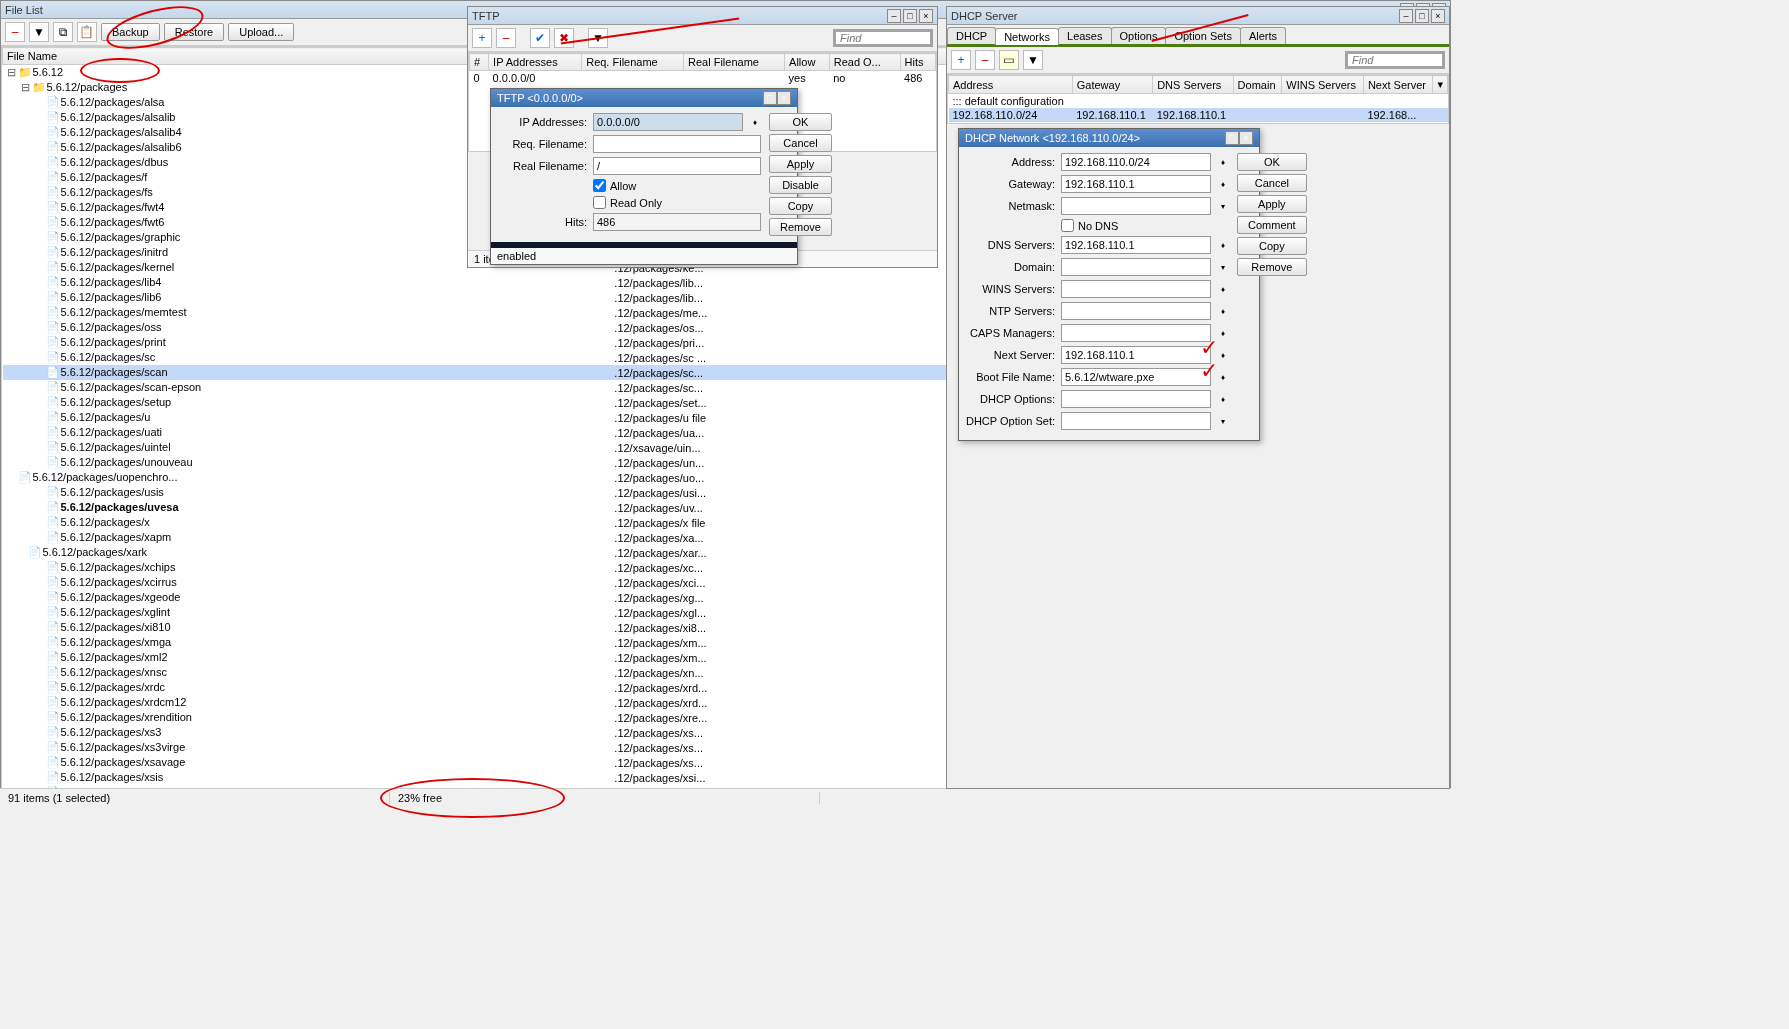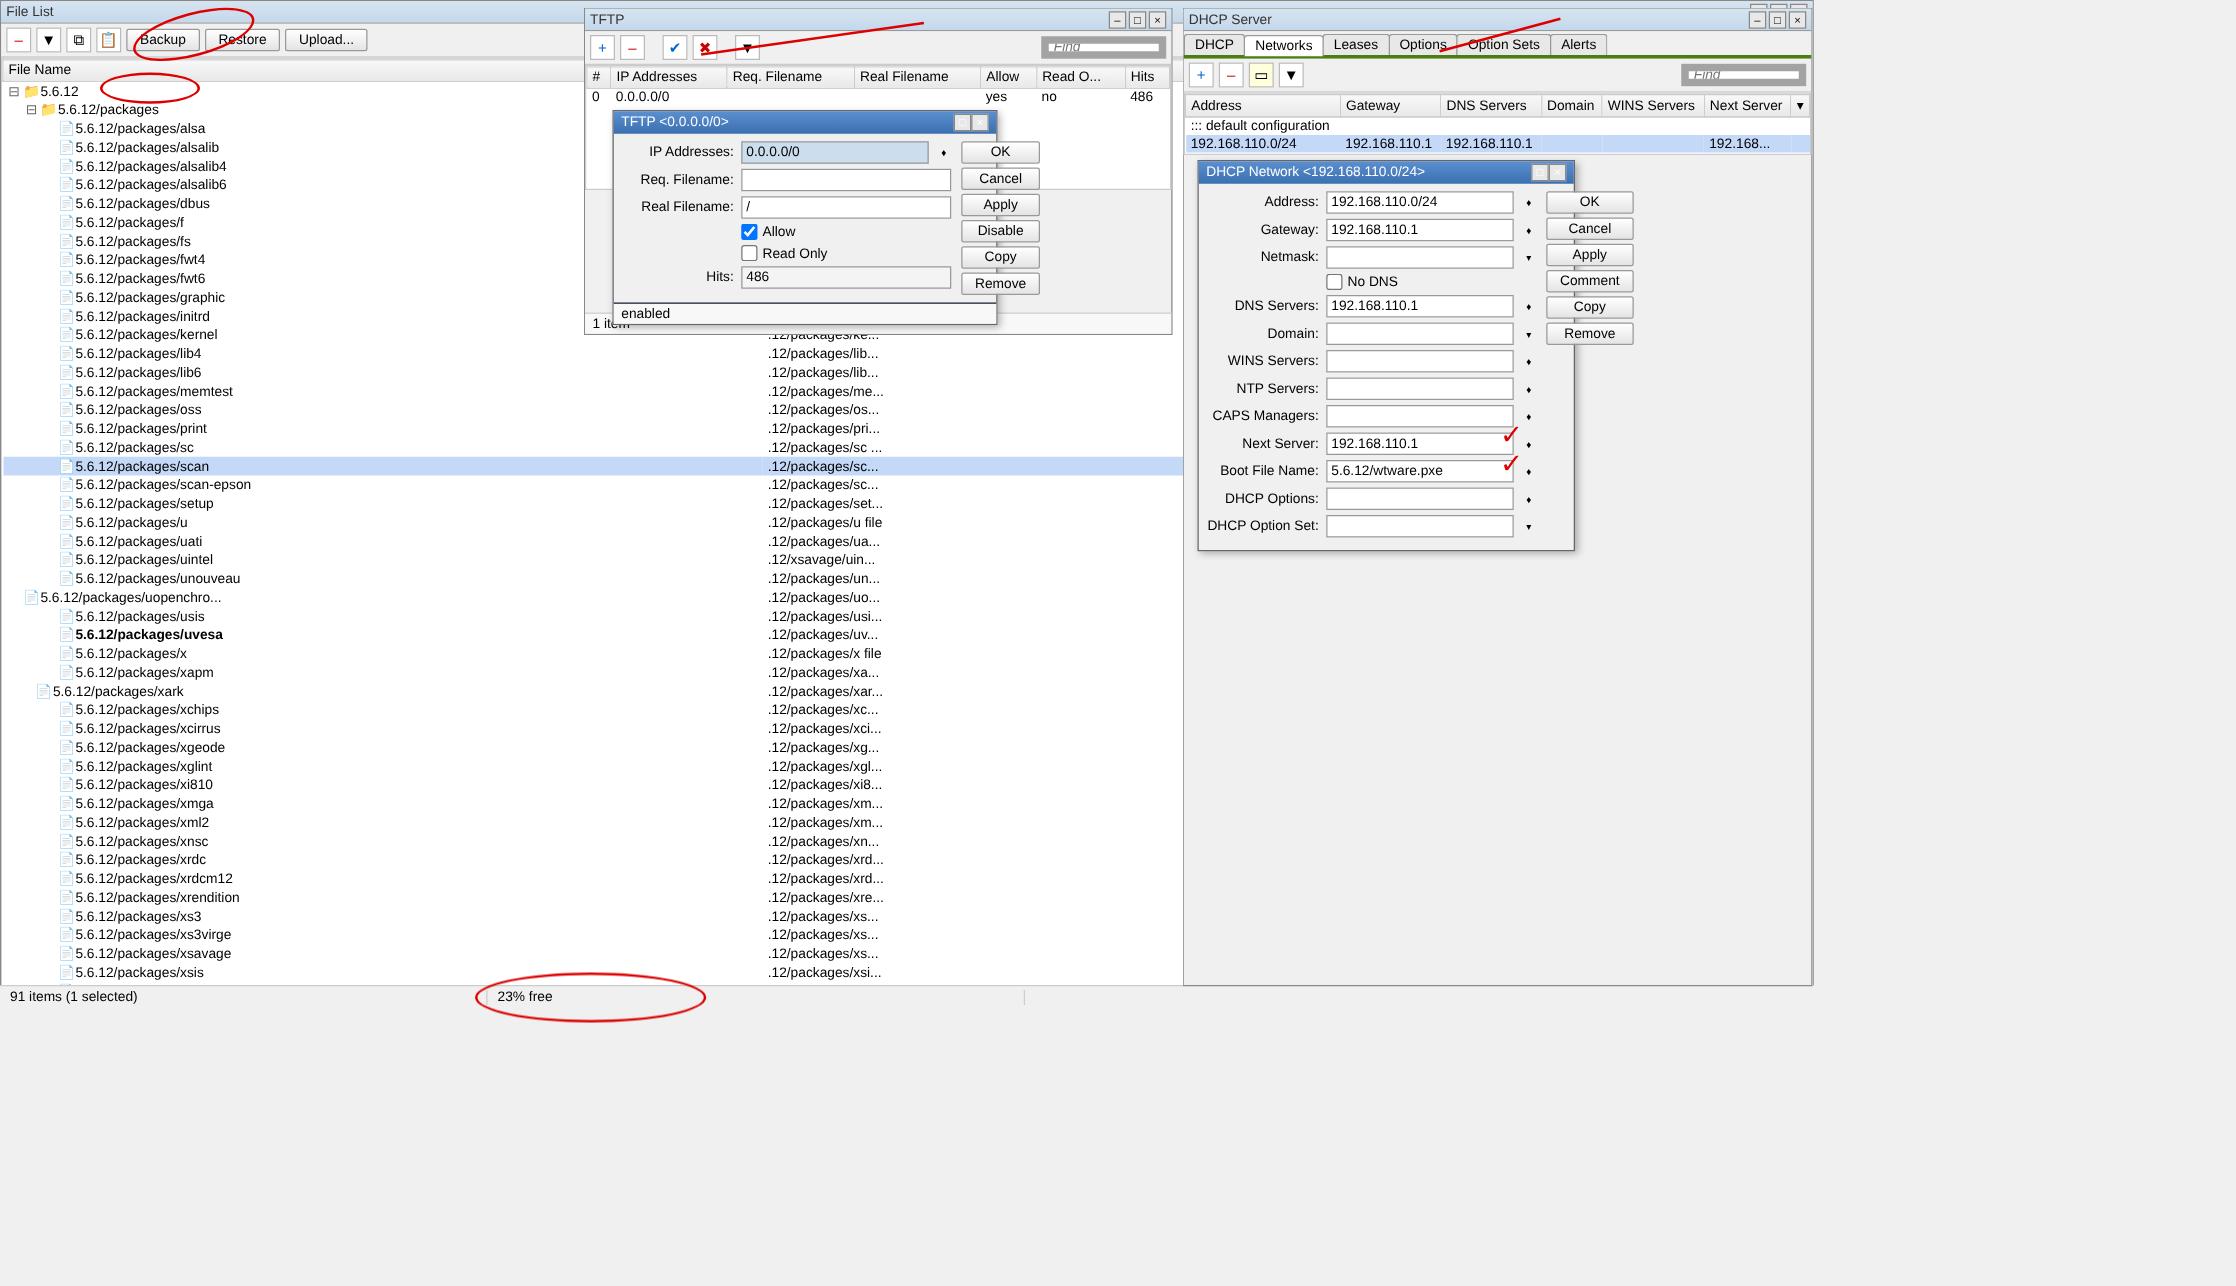--- a/index.html
+++ b/index.html
@@ -12,21 +12,21 @@
 .titlebar .winbtns { display: flex; gap: 2px; }
 .winbtn { width: 14px; height: 14px; border: 1px solid #888; background: #e8e8e8; font-size: 9px; line-height: 12px; text-align: center; cursor: pointer; }
 
 
 .toolbar { display: flex; align-items: center; gap: 4px; padding: 3px 4px; background: #f0f0f0; border-bottom: 1px solid #ccc; }
 .tbtn { width: 20px; height: 20px; border: 1px solid #bbb; background: #fff; display: inline-flex; align-items: center; justify-content: center; cursor: pointer; font-size: 12px; }
 .tbtn.red { color: #c00; }
 .tbtn.blue { color: #06c; }
 .tbtn.yellow { background: #ffd; }
 .btn { padding: 2px 10px; border: 1px solid #999; background: linear-gradient(#fff,#e4e4e4); cursor: pointer; border-radius: 2px; }
-.find { margin-left: auto; width: 100px; height: 18px; border: 6px solid #a3a3a3; padding: 0 4px; font-style: italic; color: #999; background:#fff; }
+.find { margin-left: auto; width: 100px; height: 18px; border: 3px solid #a3a3a3; padding: 0 4px; font-style: italic; color: #999; background:#fff; }
 
 
 .grid { flex: 1; overflow: auto; background: #fff; border: 1px solid #ccc; }
 .grid table { width: 100%; border-collapse: collapse; }
 .grid th { background: linear-gradient(#f8f8f8,#e8e8e8); border: 1px solid #ccc; text-align: left; padding: 2px 4px; font-weight: normal; position: sticky; top: 0; }
 .grid td { padding: 1px 4px; white-space: nowrap; border-bottom: 0; }
 .grid tr.sel td { background: #c4d8f8; }
 .treeicon { display:inline-block; width:10px; text-align:center; color:#666; margin-right:2px;}
 .fileicon { display:inline-block; width:12px; text-align:center; margin-right:2px;}
 .ralign { text-align: right; }
@@ -41,21 +41,21 @@
 .dialog .dlgtitle { background: linear-gradient(#5b8fd0,#3a6fb0); color:#fff; padding:2px 6px; display:flex; align-items:center; }
 .dialog .dlgtitle .t { flex:1; }
 .dialog .dlgbody { padding:6px; display:flex; gap:8px; }
 .dialog .fields { flex:1; }
 .dialog .row { display:flex; align-items:center; margin-bottom:4px; gap:6px; }
 .dialog .row label { width:90px; text-align:right; }
 .dialog .row input[type=text] { flex:1; height:18px; border:1px solid #999; padding:0 3px; background:#fff;}
 .dialog .row .spin { width:12px; display:inline-block; font-size:8px; line-height:7px; text-align:center; }
 .dialog .btns { display:flex; flex-direction:column; gap:3px; width:70px; }
 .dialog .btns .btn { width:100%; }
-.dialog .status { border-top:1px solid #0f172a; padding:2px 6px; background:#f8f8f8; }
+.dialog .status { border-top:6px solid #0f172a; padding:2px 6px; background:#f8f8f8; }
 .selinput { background:#cde !important; }
 
 
 .tabs { display:flex; border-bottom:3px solid #4d7c0f; background:#f0f0f0; padding-top:2px; }
 .tab { padding:2px 8px; border:1px solid #999; border-bottom:none; background:#e8e8e8; margin-right:-1px; cursor:pointer; border-radius:3px 3px 0 0; }
 .tab.active { background:#fff; position:relative; top:1px; }
 
 
 .chk { display:inline-flex; align-items:center; gap:4px; }
 .chk input { width:13px; height:13px; }

